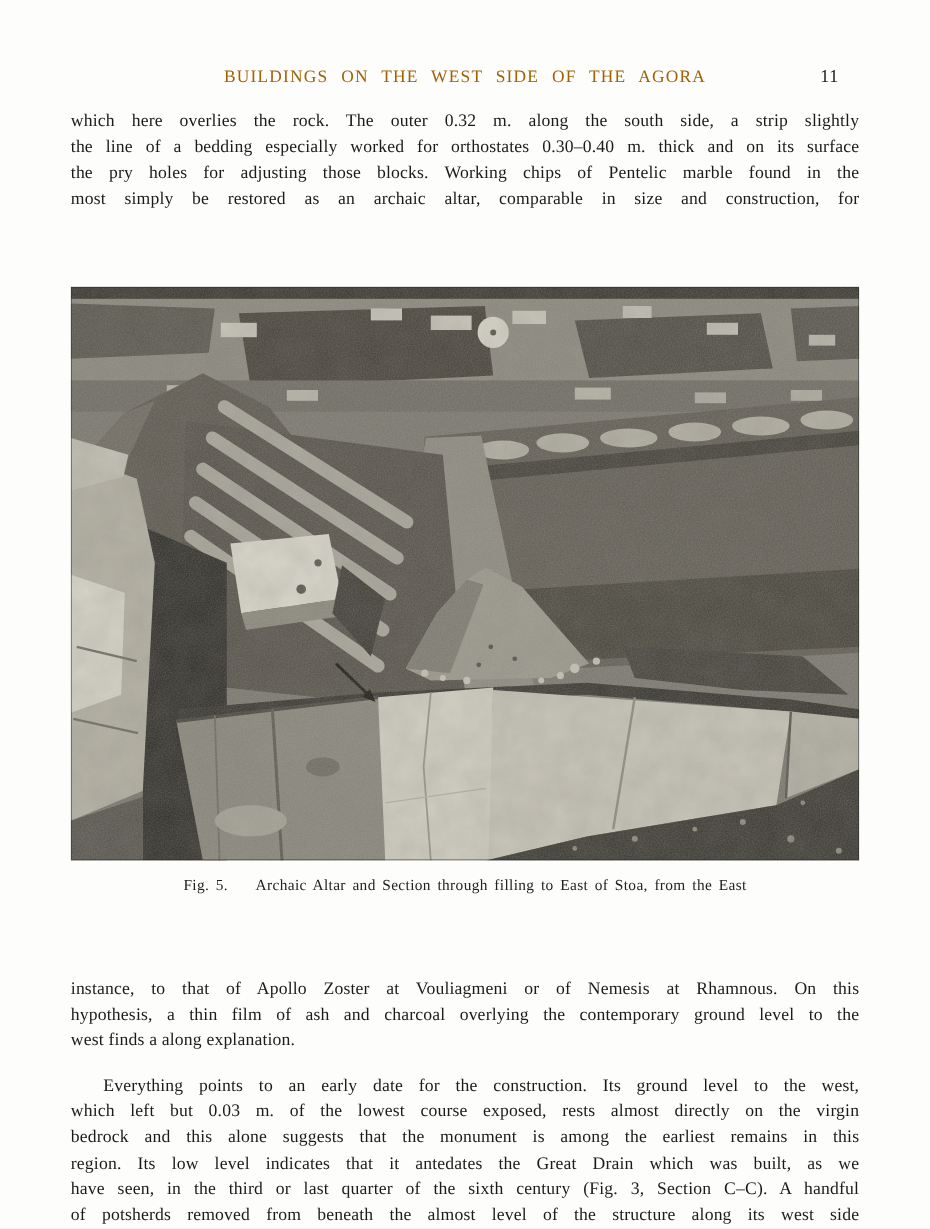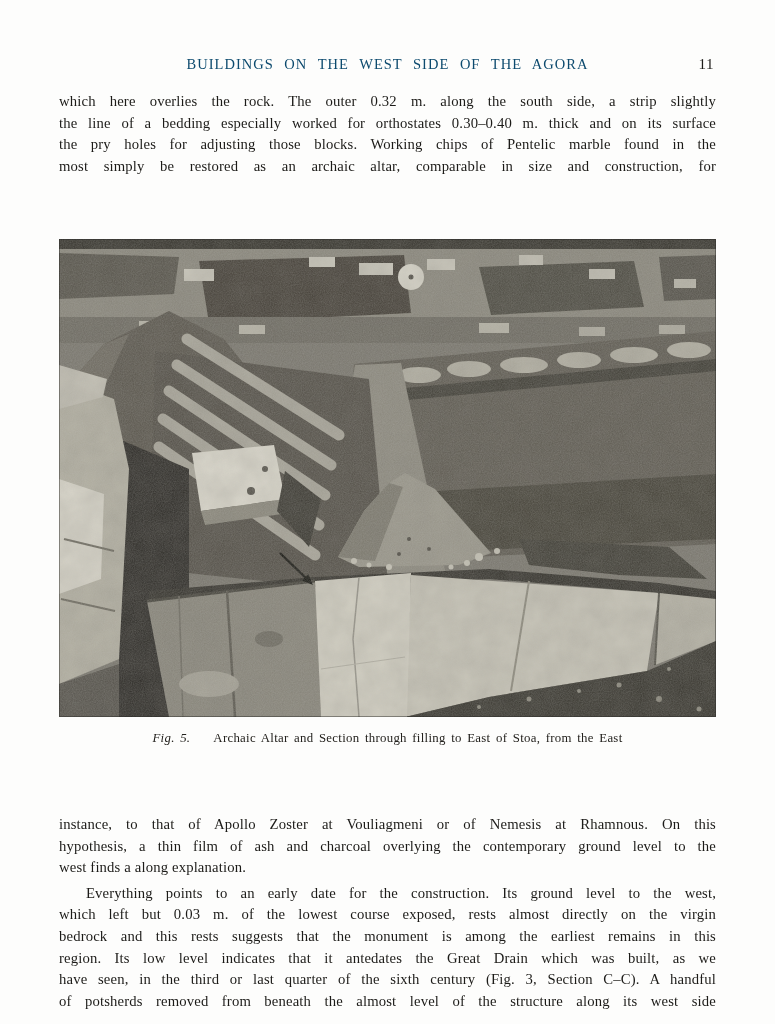--- a/index.html
+++ b/index.html
@@ -5,39 +5,39 @@
   html,body{margin:0;padding:0;background:#e8e8e8;}
   .page{
     position:relative;width:775px;height:1024px;margin:0 auto;
     background:#fdfdfc;color:#1c1b18;overflow:hidden;
     font-family:"Liberation Serif","DejaVu Serif",serif;
   }
   .col{position:absolute;left:59px;width:657px;}
   .header{top:56px;height:22px;}
   .header-title{
     text-align:center;font-size:14.5px;letter-spacing:1px;word-spacing:6px;
-    color:#0c4a6e;
-  }
-  .page-num{position:absolute;right:2px;top:0;font-size:15px;letter-spacing:.5px;}
+    color:#a16207;
+  }
+  .page-num{position:absolute;right:17px;top:0;font-size:15px;letter-spacing:.5px;}
   .para{font-size:14.7px;line-height:21.6px;letter-spacing:.15px;}
   .line{text-align:justify;text-align-last:justify;white-space:normal;}
   #para2 .line:last-child{text-align-last:left;}
   .indent-first .line:first-child{text-indent:27px;}
   #para1{top:91px;font-family:Liberation Serif, serif;}
   #lower-text{top:814px;}
-  #para3{margin-top:4px;}
+  #para3{margin-top:16px;}
   .photo{
     position:absolute;left:59px;top:239px;width:657px;height:478px;margin:0;padding:0;
   }
   .photo svg{display:block;width:657px;height:478px;}
   .caption{
     top:731px;text-align:center;font-size:12.8px;letter-spacing:.3px;word-spacing:2px;
     color:#24221e;
   }
-  .cap-label{margin-right:23px;font-style:italic;}
+  .cap-label{margin-right:23px;}
 </style>
 </head>
 <body>
 
 <div class="page">
 
   <div class="col header">
     <div class="header-title">BUILDINGS ON THE WEST SIDE OF THE AGORA</div>
     <div class="page-num">11</div>
   </div>
@@ -186,20 +186,20 @@
 
   <div class="col" id="lower-text">
     <div class="para" id="para2">
         <div class="line">instance, to that of Apollo Zoster at Vouliagmeni or of Nemesis at Rhamnous.  On this</div>
         <div class="line">hypothesis, a thin film of ash and charcoal overlying the contemporary ground level to the</div>
         <div class="line">west finds a along explanation.</div>
       </div>
     <div class="para indent-first" id="para3">
         <div class="line">Everything points to an early date for the construction.  Its ground level to the west,</div>
         <div class="line">which left but 0.03 m. of the lowest course exposed, rests almost directly on the virgin</div>
-        <div class="line">bedrock and this rests suggests that the monument is among the earliest remains in this</div>
+        <div class="line">bedrock and this alone suggests that the monument is among the earliest remains in this</div>
         <div class="line">region.  Its low level indicates that it antedates the Great Drain which was built, as we</div>
         <div class="line">have seen, in the third or last quarter of the sixth century (Fig. 3, Section C–C).  A handful</div>
         <div class="line">of potsherds removed from beneath the almost level of the structure along its west side</div>
       </div>
   </div>
 
 </div>
 
 </body></html>

